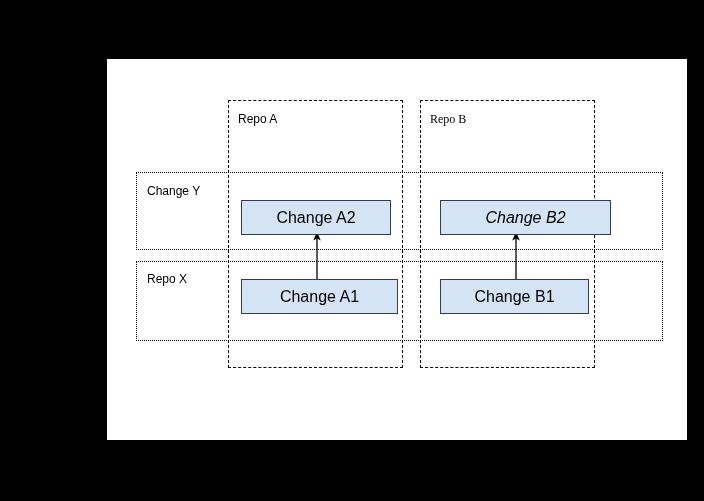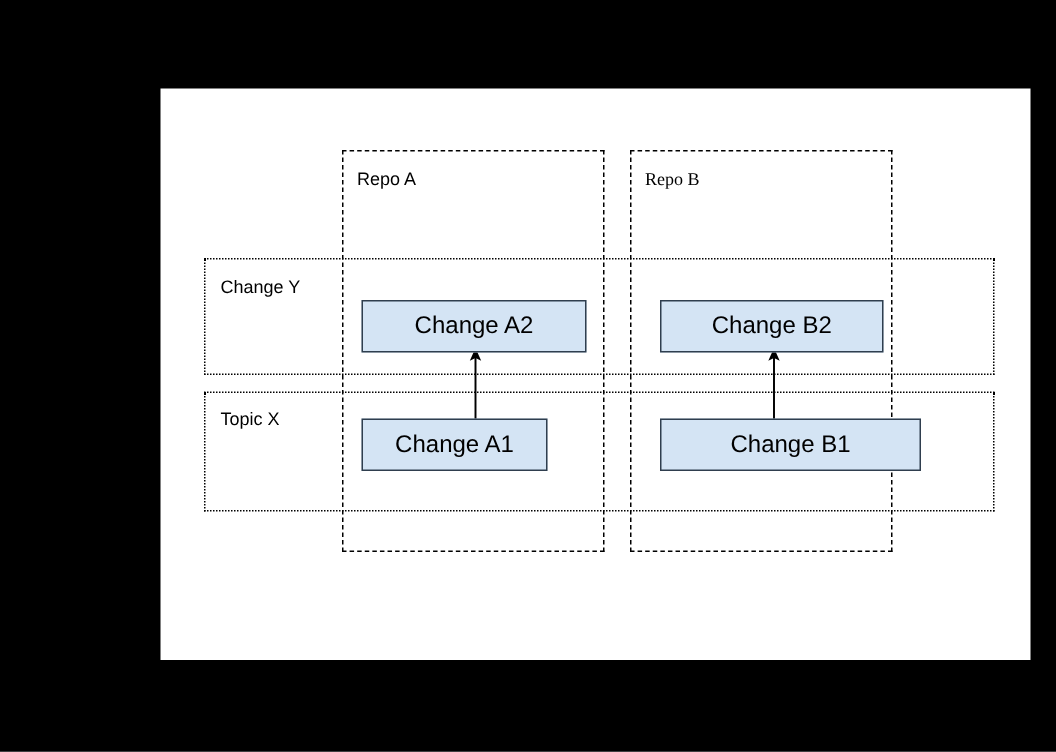--- a/index.html
+++ b/index.html
@@ -66,33 +66,33 @@
   <div class="group-box repo-box" style="left:121px; top:41px; width:175px; height:268px;"></div>
   <div class="group-label" style="left:131px; top:53px;">Repo A</div>
 
   <div class="group-box repo-box" style="left:313px; top:41px; width:175px; height:268px;"></div>
   <div class="group-label" style="left:323px; top:53px;font-family:Liberation Serif, serif;">Repo B</div>
 
   <div class="group-box topic-box" style="left:29px; top:113px; width:527px; height:78px;"></div>
   <div class="group-label" style="left:40px; top:125px;">Change Y</div>
 
   <div class="group-box topic-box" style="left:29px; top:202px; width:527px; height:80px;"></div>
-  <div class="group-label" style="left:40px; top:213px;">Topic X</div>
+  <div class="group-label" style="left:40px; top:213px;">Repo X</div>
 
   <svg class="arrow-svg" style="left:200px; top:170px;" width="20" height="56" viewBox="0 0 20 56">
     <line x1="10" y1="56" x2="10" y2="9" stroke="#000000" stroke-width="1.3"></line>
     <path d="M10 3 L6.2 11.5 L10 9.6 L13.8 11.5 Z" fill="#000000"></path>
   </svg>
 
   <svg class="arrow-svg" style="left:399px; top:170px;" width="20" height="56" viewBox="0 0 20 56">
     <line x1="10" y1="56" x2="10" y2="9" stroke="#000000" stroke-width="1.3"></line>
     <path d="M10 3 L6.2 11.5 L10 9.6 L13.8 11.5 Z" fill="#000000"></path>
   </svg>
 
   <div class="change-box" style="left:134px; top:141px; width:150px; height:35px;">Change A2</div>
 
-  <div class="change-box" style="left:333px; top:141px; width:149px; height:35px;">Change B2</div>
+  <div class="change-box" style="left:333px; top:141px; width:171px; height:35px;font-style:italic;">Change B2</div>
 
-  <div class="change-box" style="left:134px; top:220px; width:124px; height:35px;">Change A1</div>
+  <div class="change-box" style="left:134px; top:220px; width:157px; height:35px;">Change A1</div>
 
-  <div class="change-box" style="left:333px; top:220px; width:174px; height:35px;">Change B1</div>
+  <div class="change-box" style="left:333px; top:220px; width:149px; height:35px;">Change B1</div>
 
 </div>
 
 </body></html>

